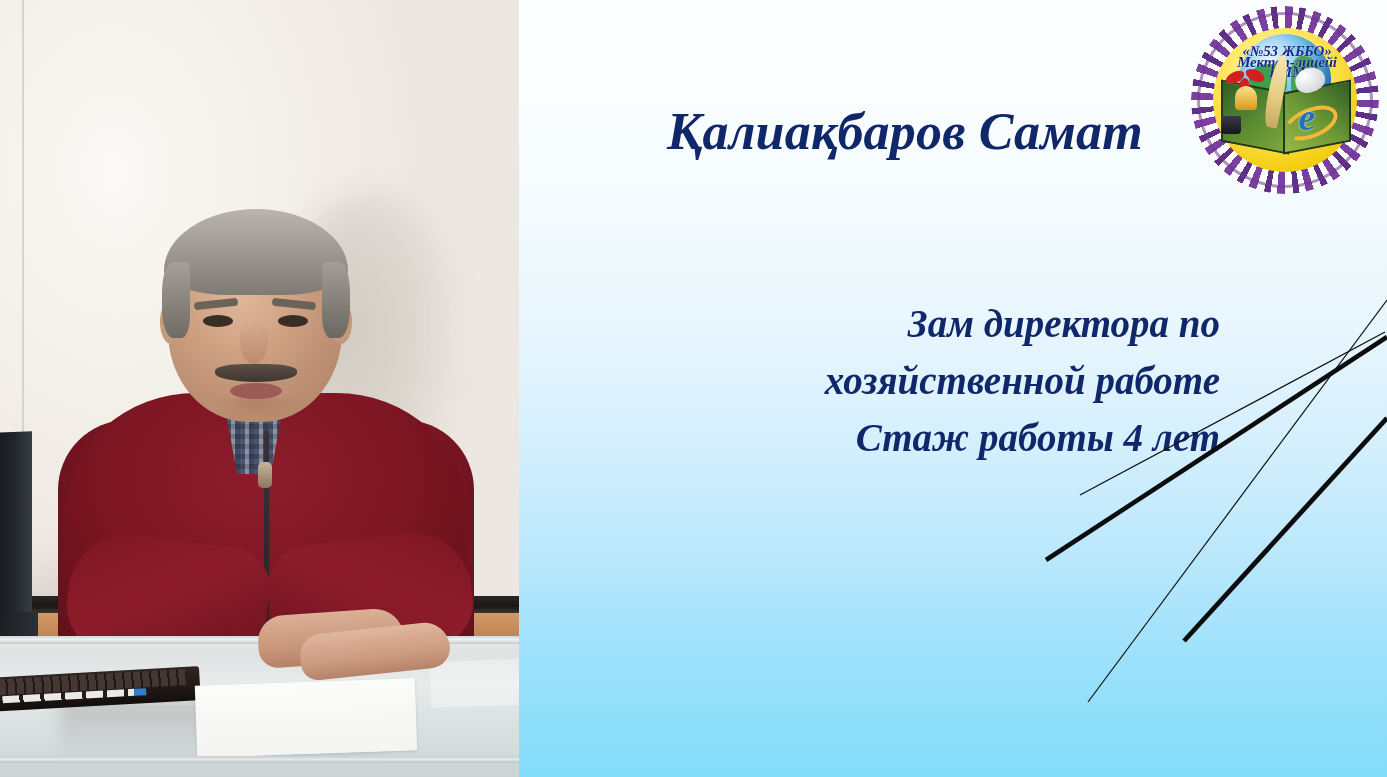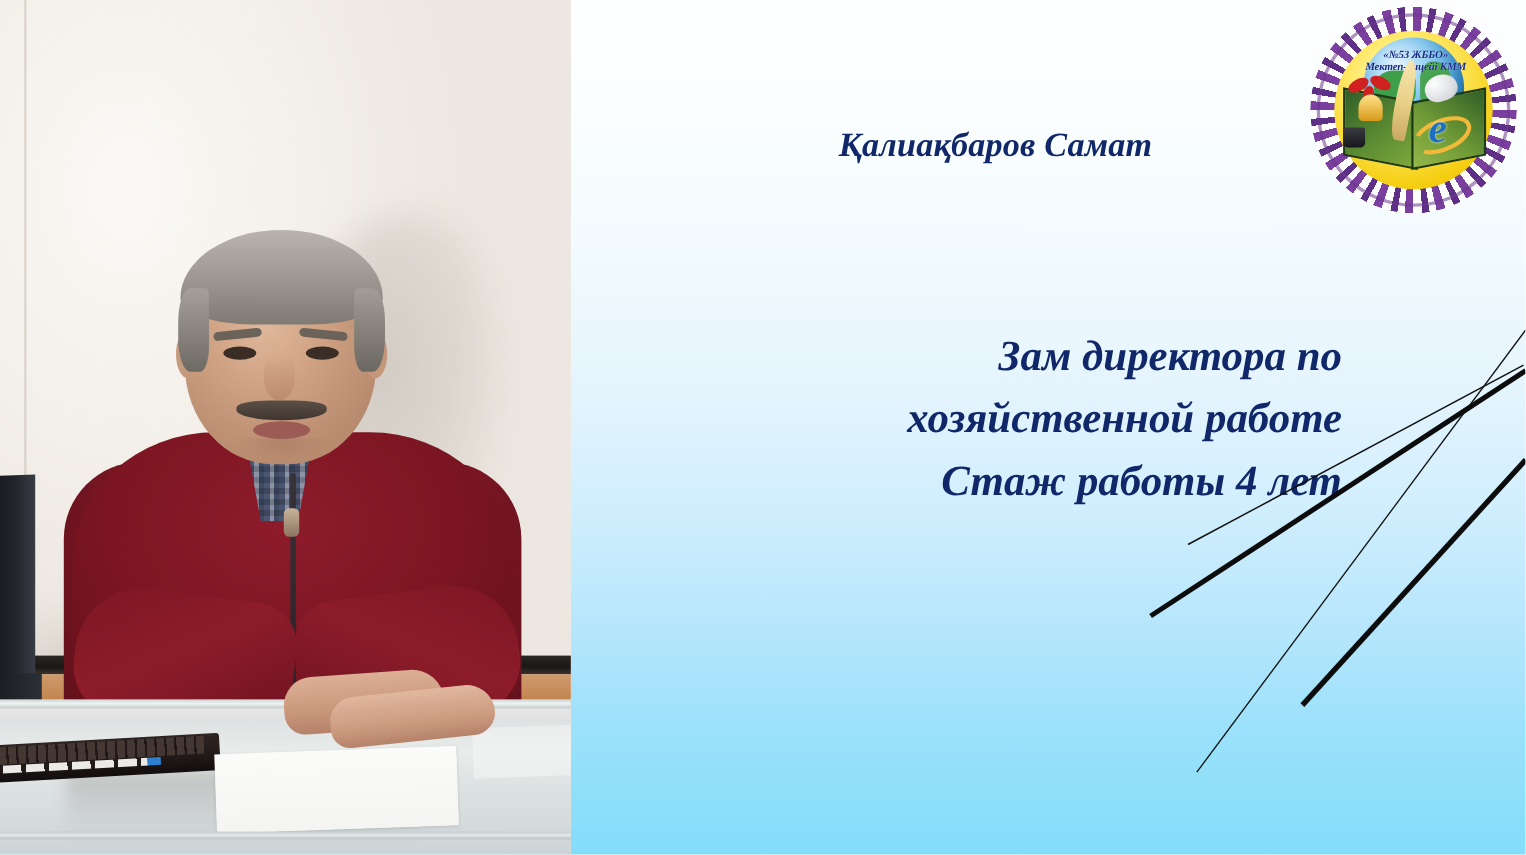--- a/index.html
+++ b/index.html
@@ -328,21 +328,21 @@
     position:absolute; left:32px; top:66px; width:26px; height:20px;
     background:#3d9a48; border-radius:50%;
   }
   .logo .logo-text {
     position: absolute; left: 44px; top: 40px;
     width: 104px; text-align: center;
     color: #162a86;
     font-family: "Liberation Serif", serif;
     font-weight: bold;
     font-style: italic;
-    font-size: 10px;
+    font-size: 15px;
     line-height: 10.5px;
     letter-spacing: -.2px;
     text-shadow: 0 0 1px rgba(255,255,255,.85);
   }
   .logo .book {
     position: absolute; left: 30px; top: 76px;
     width: 126px; height: 66px;
   }
   .logo .book .pg-l {
     position:absolute; left:0; top:4px; width:64px; height:58px;
@@ -410,21 +410,21 @@
   .text-col {
     position: absolute;
     left: 560px; top: 0;
     width: 680px; height: 777px;
     color: #10276a;
     text-align: center;
   }
   .name {
     position: absolute;
     left: 50px; top: 104px; width: 590px;
-    font-size: 31px;
+    font-size: 52px;
     line-height: 56px;
     font-weight: bold;
     font-style: italic;
     letter-spacing: .2px;
     font-family: Liberation Serif, serif;
   }
   .role {
     position: absolute;
     left: 20px; top: 295px; width: 640px;
     font-size: 39px;

